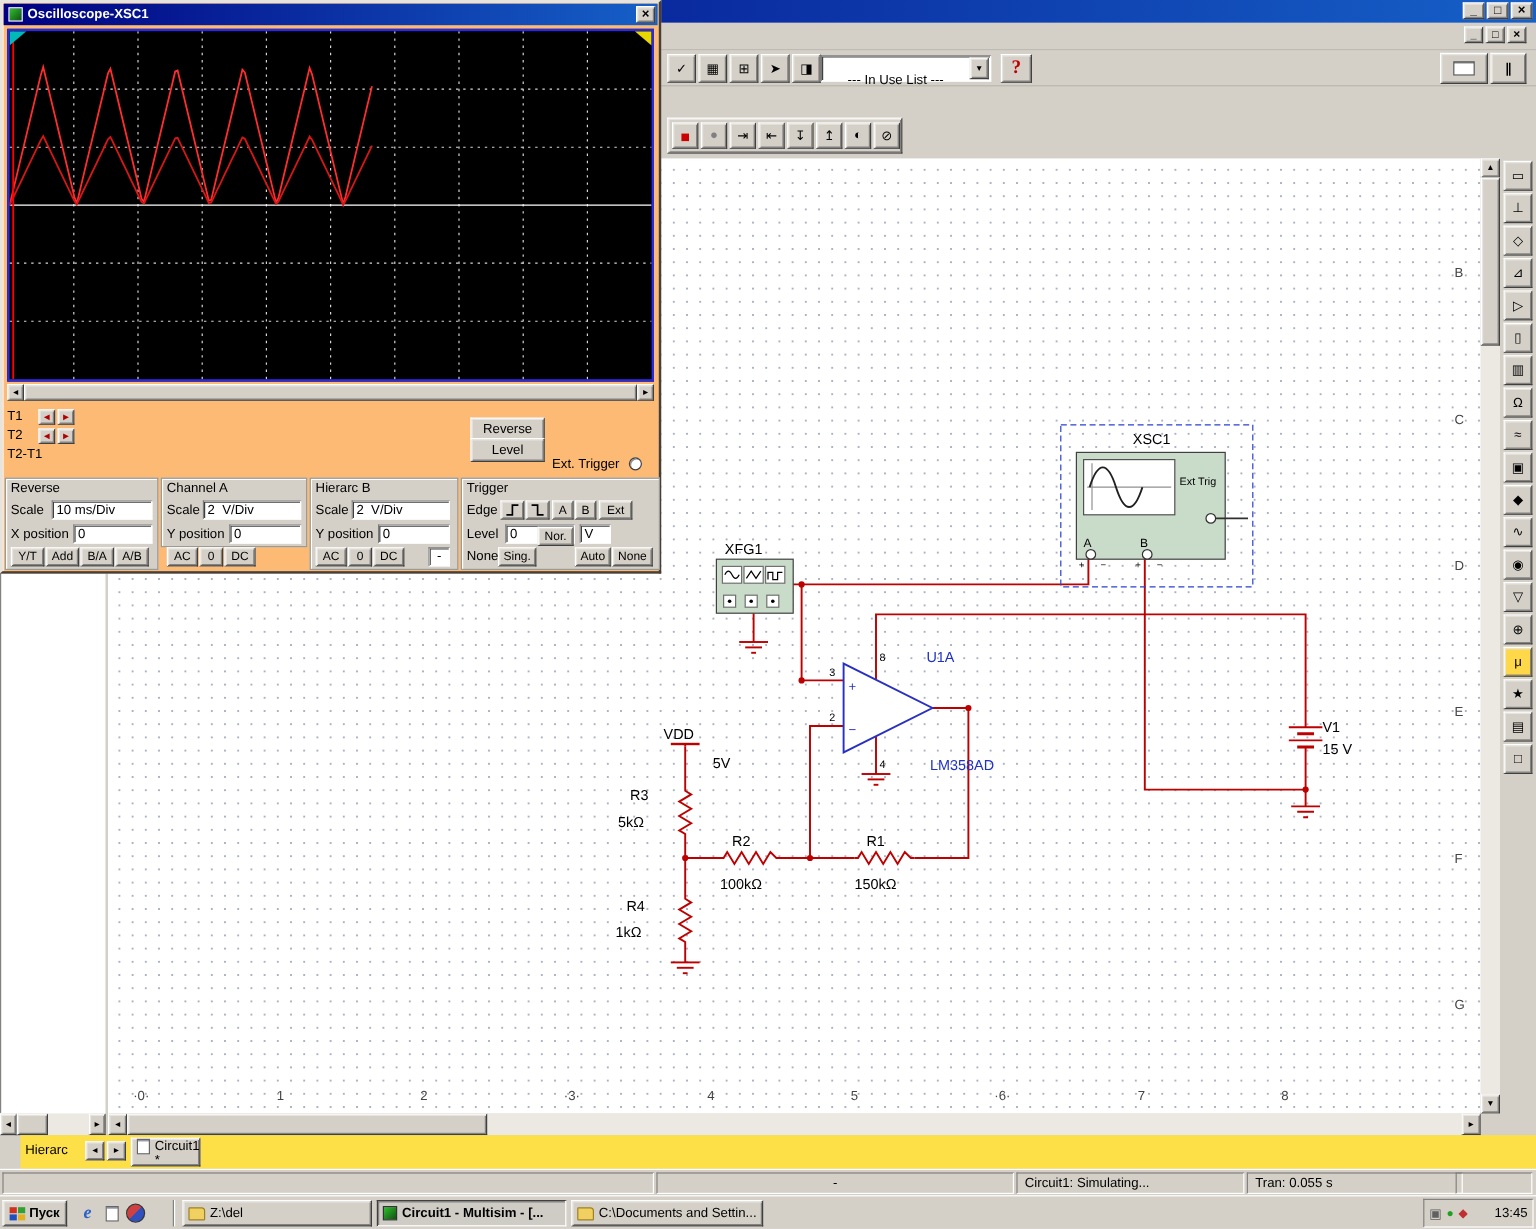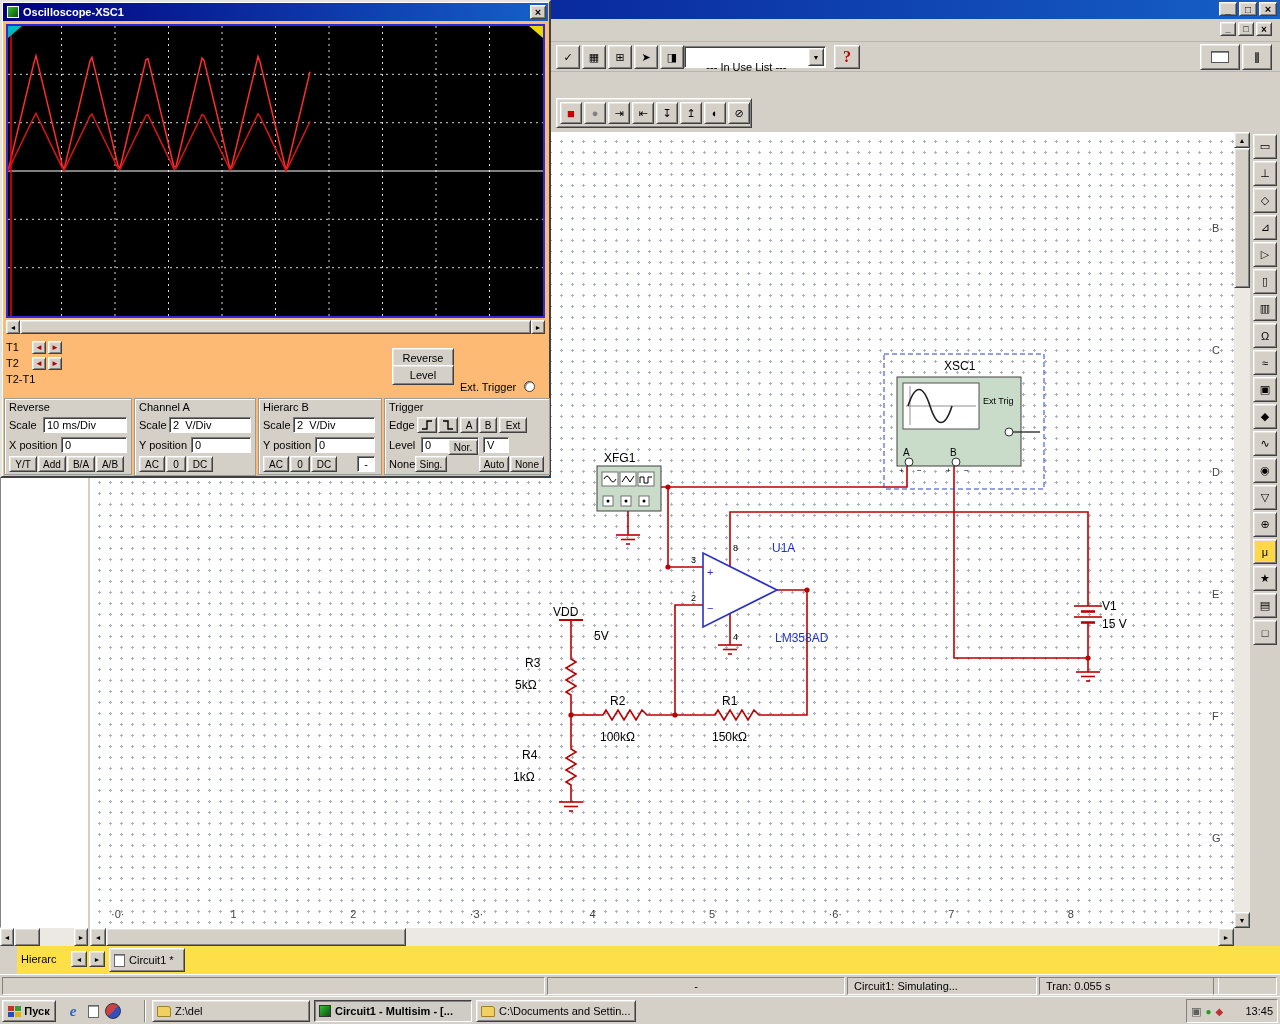--- a/index.html
+++ b/index.html
@@ -297,21 +297,21 @@
   </div>
 
   <div class="abs" style="left:17px;top:946px;width:1280px;height:28px;background:#fde047">
     <span class="abs" style="left:4px;top:7px">Hierarc</span>
     <div class="btn raised abs" style="left:54px;top:5px;width:16px;height:16px">
         <span class="arrowglyph">◄</span>
       </div>
     <div class="btn raised abs" style="left:72px;top:5px;width:16px;height:16px">
         <span class="arrowglyph">►</span>
       </div>
-    <div class="abs raised" style="left:92px;top:2px;width:76px;height:24px;display:flex;align-items:center;gap:4px;padding-left:4px">
+    <div class="abs raised" style="left:92px;top:2px;width:58px;height:24px;display:flex;gap:4px;padding-left:4px">
       <span class="page-ico"></span>
       <span>Circuit1 *</span>
     </div>
   </div>
 
   <div class="abs" style="left:0;top:974px;width:1280px;height:22px;background:#d4d0c8;border-top:1px solid #fff">
     <div class="status-seg" style="left:2px;top:2px;width:543px"></div>
     <div class="status-seg" style="left:547px;top:2px;width:298px;text-align:center;padding-left:0">-</div>
     <div class="status-seg" style="left:847px;top:2px;width:190px">Circuit1: Simulating...</div>
     <div class="status-seg" style="left:1039px;top:2px;width:180px">Tran: 0.055 s</div>
@@ -389,21 +389,21 @@
     <span class="glabel" style="left:4px;top:20px">Scale</span>
     <div class="fld" style="left:38px;top:18px;width:84px;height:16px">10 ms/Div</div>
     <span class="glabel" style="left:4px;top:40px">X position</span>
     <div class="fld" style="left:56px;top:38px;width:66px;height:16px">0</div>
     <div class="btn raised sbtn" style="left:4px;top:57px;width:28px;height:16px">Y/T</div>
     <div class="btn raised sbtn" style="left:33px;top:57px;width:28px;height:16px">Add</div>
     <div class="btn raised sbtn" style="left:62px;top:57px;width:28px;height:16px">B/A</div>
     <div class="btn raised sbtn" style="left:91px;top:57px;width:28px;height:16px">A/B</div>
   </div>
 
-  <div class="group" style="left:132px;top:396px;width:122px;height:78px">
+  <div class="group" style="left:132px;top:396px;width:122px;height:58px">
     <span class="glabel" style="left:4px;top:2px">Channel A</span>
     <span class="glabel" style="left:4px;top:20px">Scale</span>
     <div class="fld" style="left:34px;top:18px;width:82px;height:16px">2  V/Div</div>
     <span class="glabel" style="left:4px;top:40px">Y position</span>
     <div class="fld" style="left:56px;top:38px;width:60px;height:16px">0</div>
     <div class="btn raised sbtn" style="left:4px;top:57px;width:26px;height:16px">AC</div>
     <div class="btn raised sbtn" style="left:31px;top:57px;width:20px;height:16px">0</div>
     <div class="btn raised sbtn" style="left:52px;top:57px;width:26px;height:16px">DC</div>
   </div>
 

